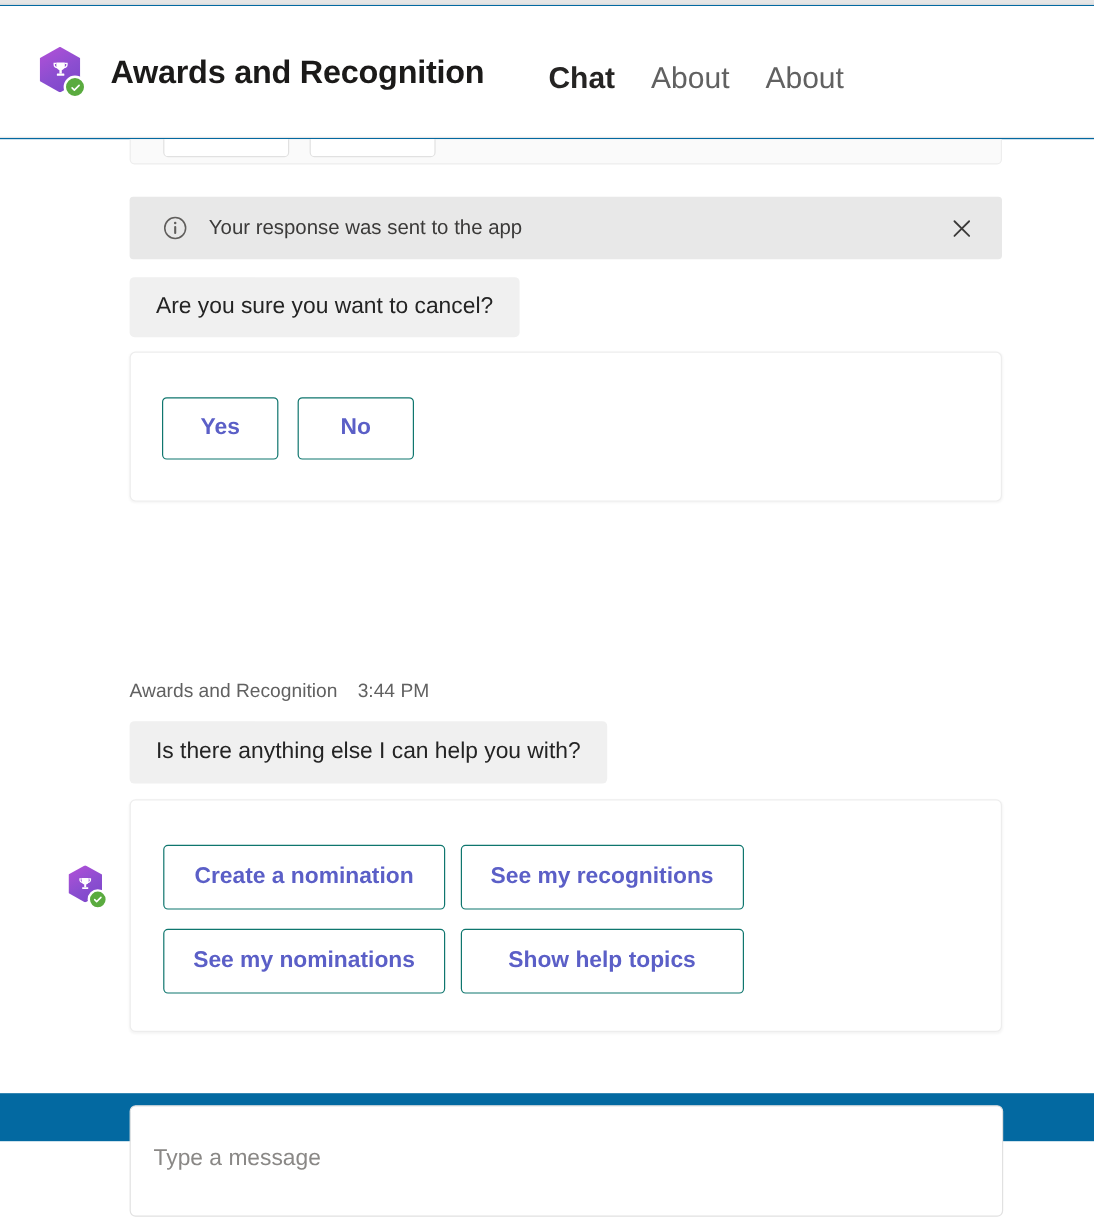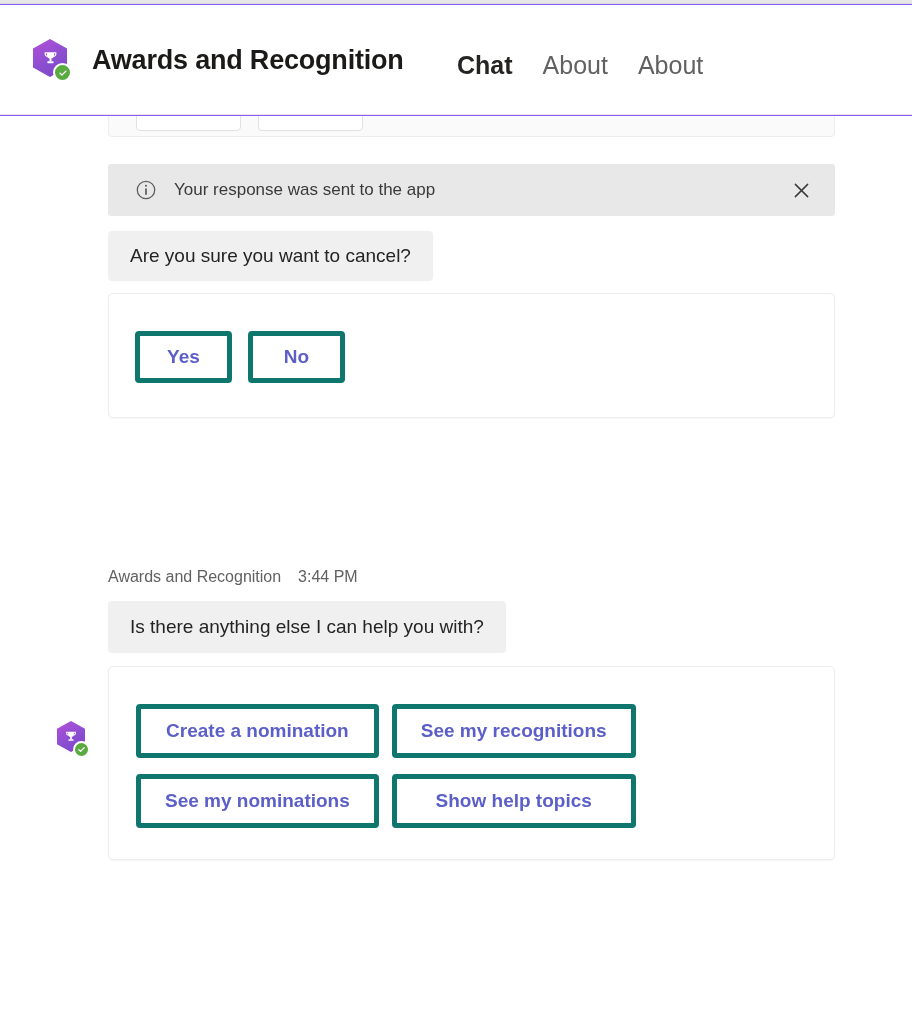--- a/index.html
+++ b/index.html
@@ -9,22 +9,22 @@
     width: 912px;
     height: 1026px;
     background: #ffffff;
     font-family: "Liberation Sans", sans-serif;
     overflow: hidden;
   }
 
   #app {
     position: relative;
     width: 912px;
-    height: 778px;
-    background: #8b5cf6;
+    height: 951px;
+    background: #0369a1;
   }
 
   
   .top-strip {
     position: absolute;
     top: 0; left: 0;
     width: 912px;
     height: 4px;
     background: #e6e6e6;
     border-bottom: 1px solid #dcdcdc;
@@ -235,21 +235,21 @@
   }
 
   .choice-row {
     position: absolute;
     display: flex;
     gap: 16px;
   }
 
   .choice-btn {
     background: #ffffff;
-    border: 5px solid #0f766e;
+    border: 1px solid #0f766e;
     border-radius: 4px;
     height: 52px;
     padding: 0 18px;
     display: flex;
     align-items: center;
     justify-content: center;
     font-size: 19px;
     font-weight: bold;
     color: #5b5fc7;
     cursor: pointer;
@@ -437,14 +437,17 @@
       <div class="actions-grid">
         <div class="choice-btn">Create a nomination</div>
         <div class="choice-btn">See my recognitions</div>
         <div class="choice-btn">See my nominations</div>
         <div class="choice-btn">Show help topics</div>
       </div>
     </div>
 
   </div>
 
+  <div class="compose">
+    <div class="compose-placeholder">Type a message</div>
+  </div>
 
 </div>
 
 </body></html>

